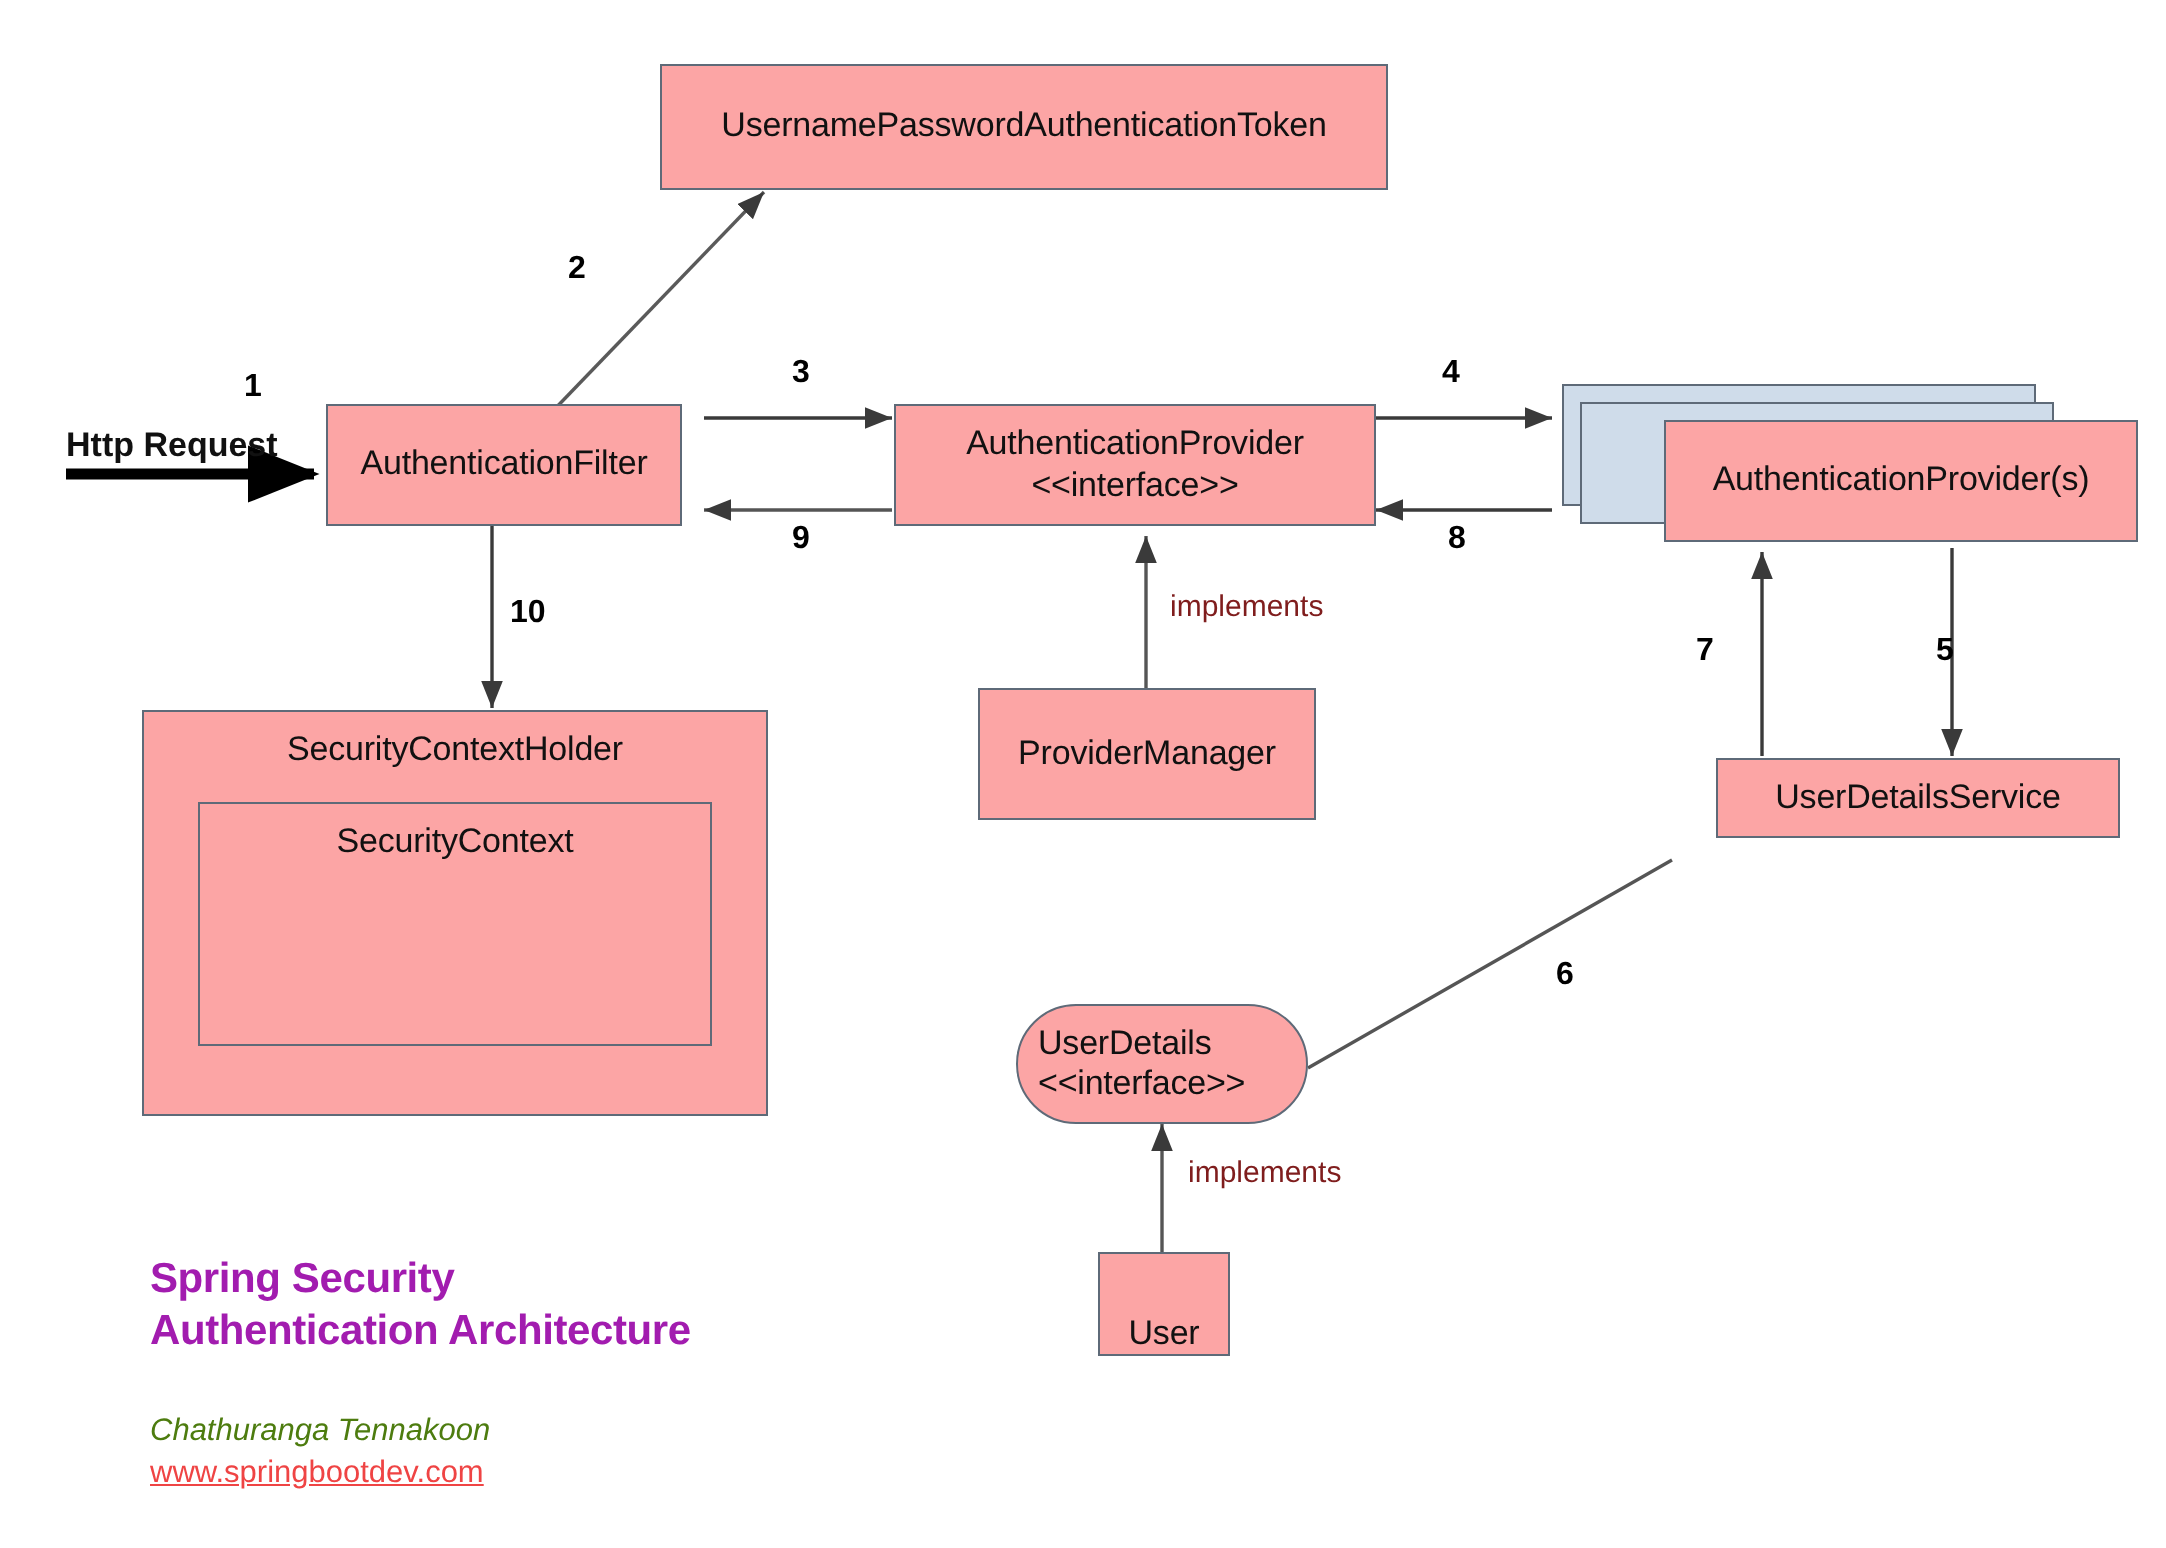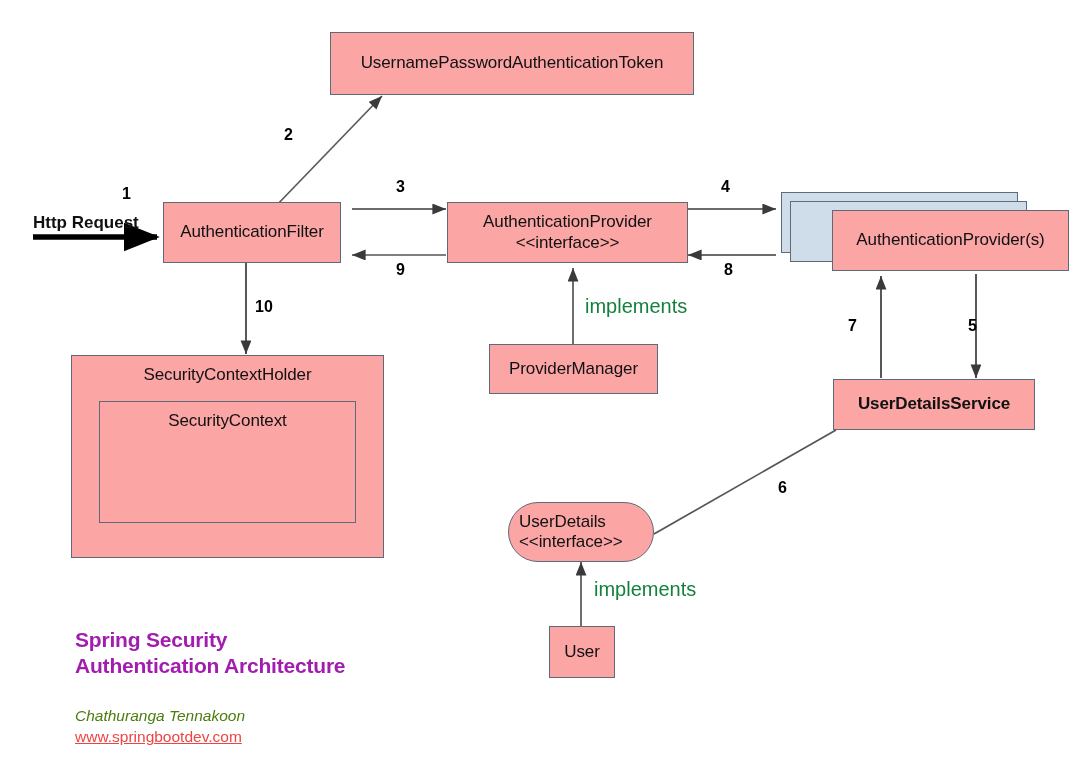--- a/index.html
+++ b/index.html
@@ -60,22 +60,22 @@
   }
   .edge-label {
     position: absolute;
     font-size: 16px;
     font-weight: bold;
     color: #000000;
     white-space: nowrap;
   }
   .edge-label.plain {
     font-weight: normal;
-    font-size: 20px;
-    color: #15803d;
+    font-size: 15px;
+    color: #7f1d1d;
     text-align: center;
   }
   .caption-title {
     position: absolute;
     font-size: 21px;
     font-weight: bold;
     color: #a21caf;
     line-height: 1.26;
     white-space: pre-line;
     letter-spacing: -0.2px;
@@ -158,34 +158,34 @@
     <span>AuthenticationProvider</span>
     <span class="line2">&lt;&lt;interface&gt;&gt;</span>
   </div>
 
   <div class="stack-layer" style="left:781px; top:192px; width:237px; height:61px;"></div>
   <div class="stack-layer" style="left:790px; top:201px; width:237px; height:61px;"></div>
   <div class="node" style="left:799px; top:210px; width:237px; height:61px;margin-left:33px;">
     <span>AuthenticationProvider(s)</span>
   </div>
 
-  <div class="node" style="left:489px; top:344px; width:169px; height:50px;">
+  <div class="node" style="left:489px; top:344px; width:169px; height:66px;">
     <span>ProviderManager</span>
   </div>
 
-  <div class="node" style="left:833px; top:379px; width:202px; height:51px;font-weight:bold;">
+  <div class="node" style="left:858px; top:379px; width:202px; height:40px;">
     <span>UserDetailsService</span>
   </div>
 
   <div class="node leftish" style="left:508px; top:502px; width:146px; height:60px;border-radius:30px;">
     <span>UserDetails</span>
     <span class="line2">&lt;&lt;interface&gt;&gt;</span>
   </div>
 
-  <div class="node" style="left:549px; top:626px; width:66px; height:52px;">
+  <div class="node" style="left:549px; top:626px; width:66px; height:52px;justify-content:flex-end;">
     <span>User</span>
   </div>
 
   <div class="node toptext" style="left:71px; top:355px; width:313px; height:203px;">
     <span>SecurityContextHolder</span>
   </div>
   <div class="node toptext" style="left:99px; top:401px; width:257px; height:122px;">
     <span>SecurityContext</span>
   </div>
 

